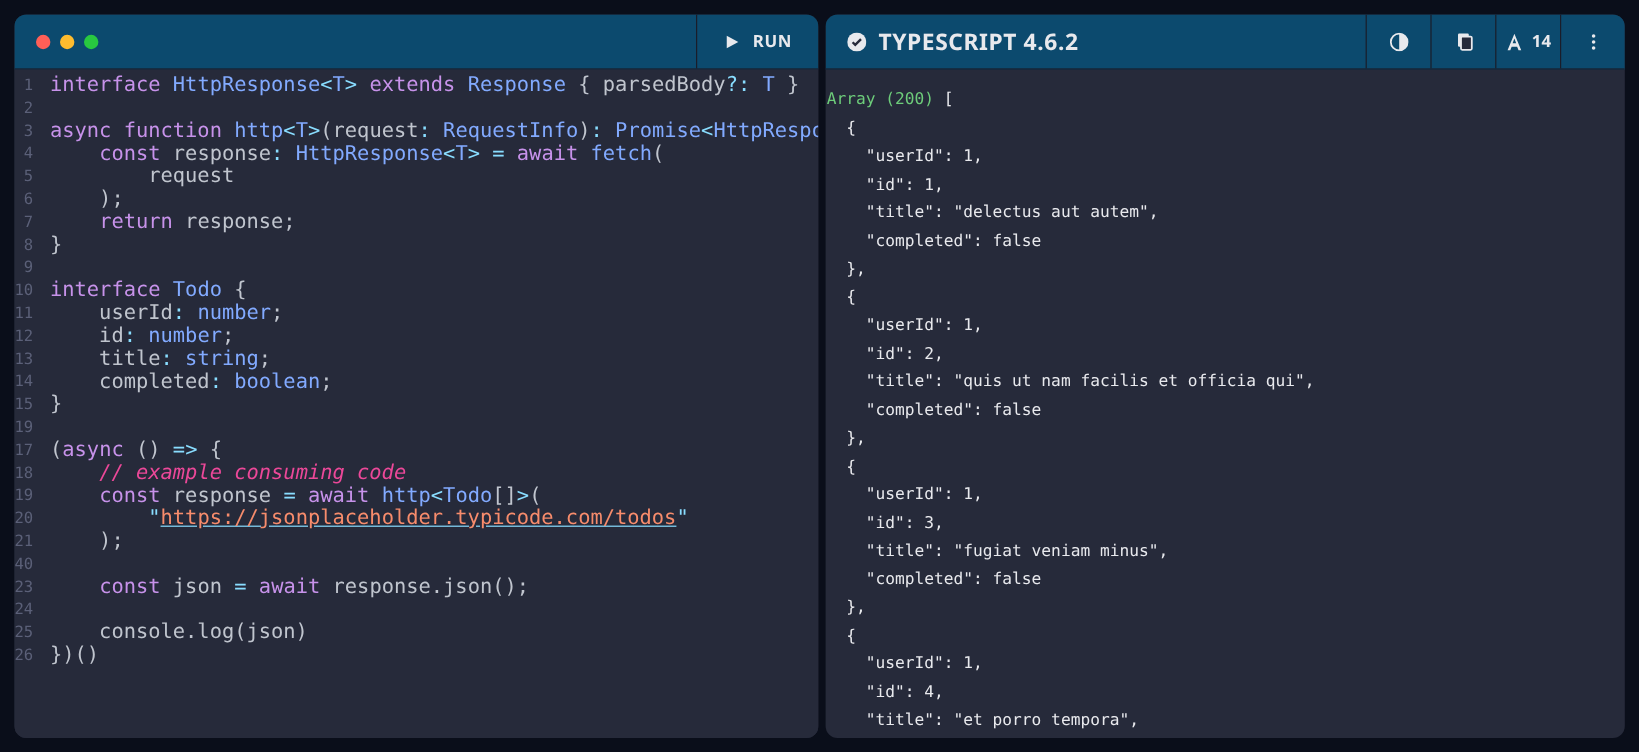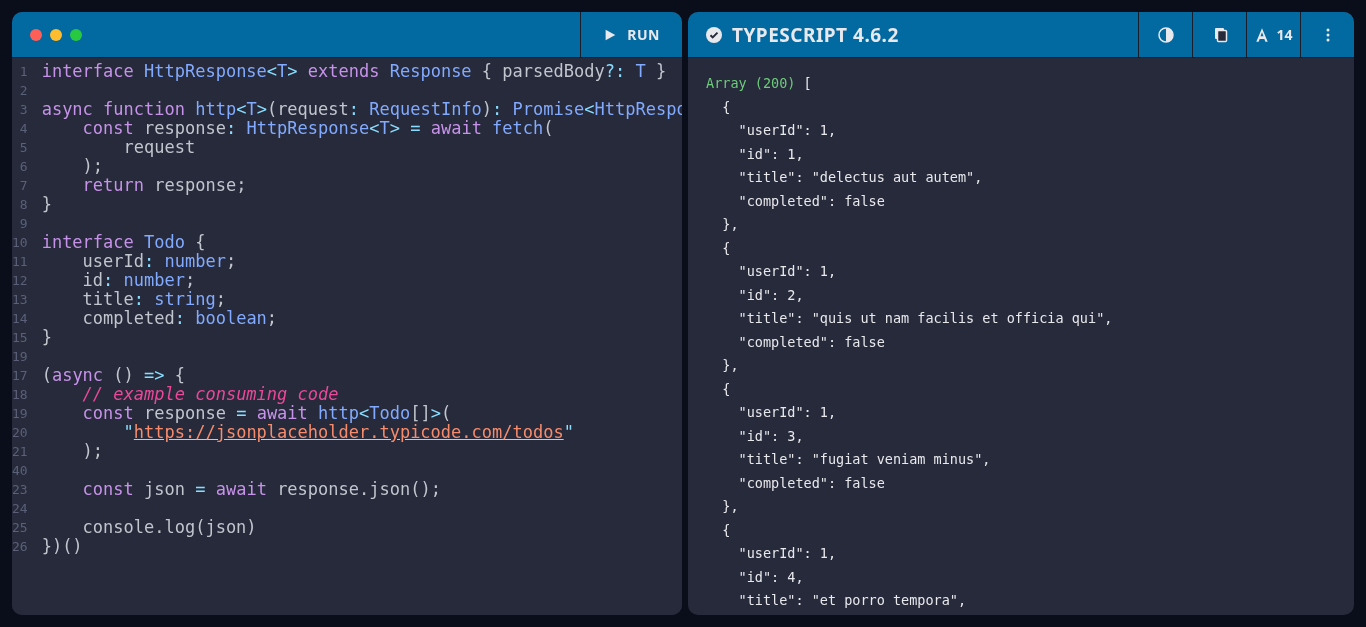--- a/index.html
+++ b/index.html
@@ -26,21 +26,21 @@
     flex-direction: column;
     overflow: hidden;
   }
   .left-panel { width: 670px; }
   .right-panel { flex: 1; }
   .header {
     height: 46px;
     display: flex;
     align-items: center;
     border-bottom: 1px solid #1a1d2a;
-    background: #0369a1;
+    background: #0c4a6e;
   }
   .traffic {
     display: flex;
     gap: 8px;
     padding-left: 18px;
     align-items: center;
     flex: 1;
   }
   .dot { width: 12px; height: 12px; border-radius: 50%; }
   .dot.red { background: #ff5f57; }
@@ -108,21 +108,21 @@
     font-size: 13px;
   }
   .code {
     flex: 1;
     line-height: 19px;
     white-space: pre;
     font-size: 17px;
   }
   .output {
     flex: 1;
-    padding: 14px 18px;
+    padding: 14px 1px;
     line-height: 23.5px;
     white-space: pre;
     overflow: hidden;
     font-size: 13.5px;
   }
   
   .kw { color: #c792ea; }      
   .ty { color: #82aaff; }      
   .fn { color: #82aaff; }
   .id { color: #c0c5ce; }

